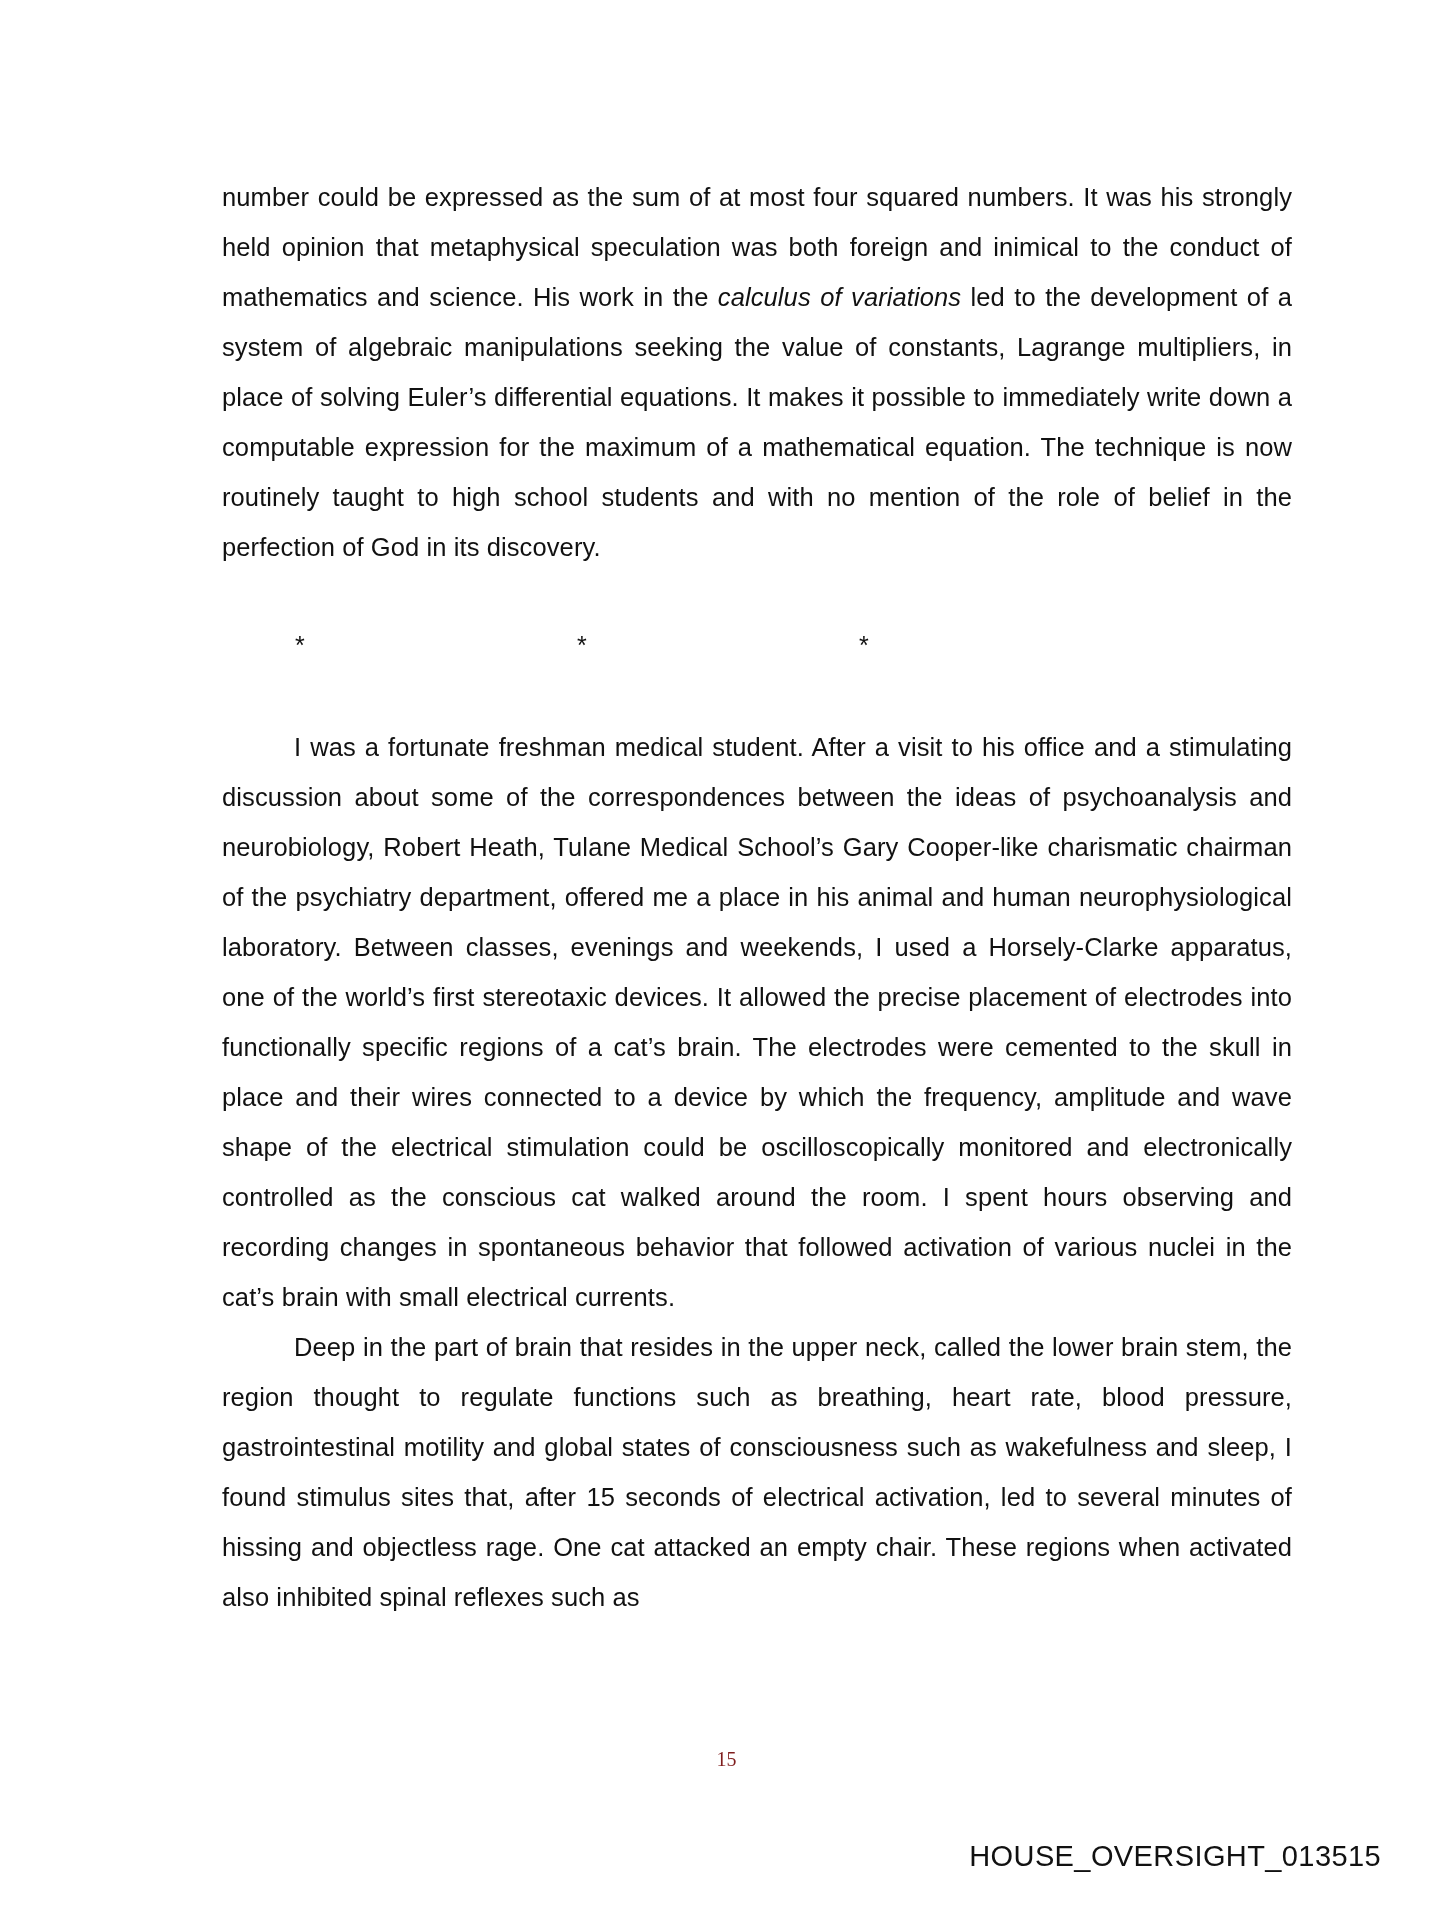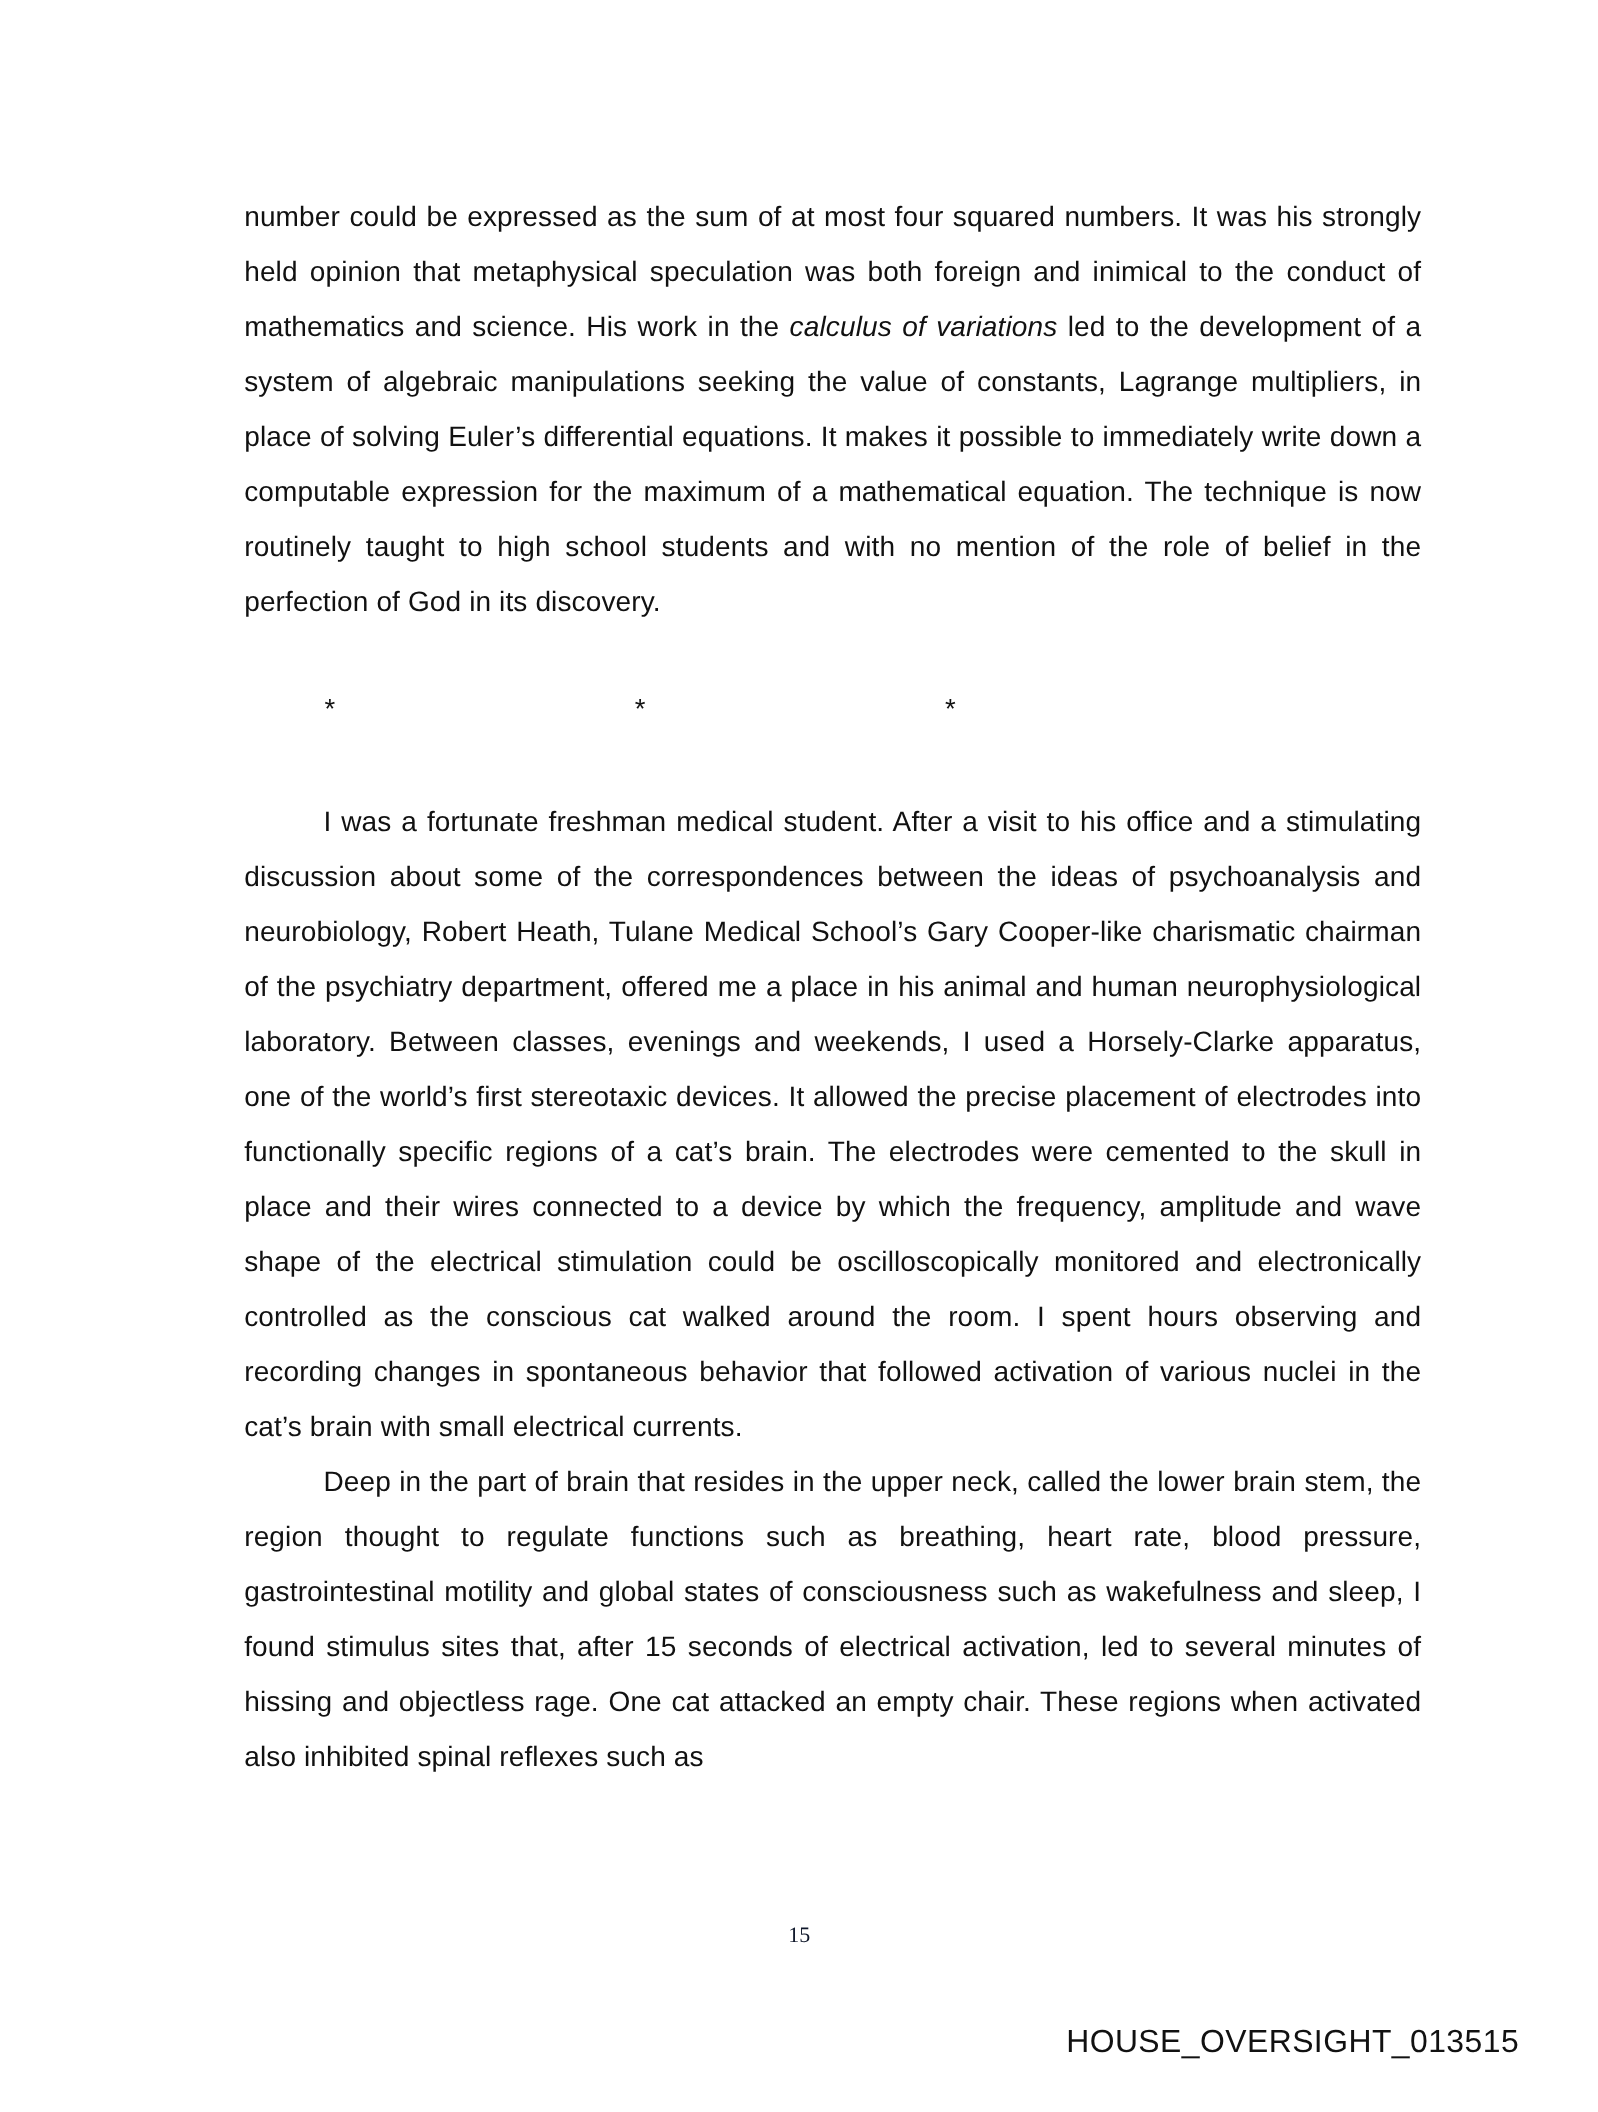--- a/index.html
+++ b/index.html
@@ -64,21 +64,21 @@
   .gap-stars-top { height: 48px; }
   .gap-stars-bottom { height: 52px; }
   .pagenum {
     position: absolute;
     left: 0;
     top: 1744px;
     width: 1453px;
     text-align: center;
     font-family: "Liberation Serif", serif;
     font-size: 20px;
-    color: #0f172a;
+    color: #7f1d1d;
   }
   .bates {
     position: absolute;
     right: 72px;
     top: 1836px;
     font-size: 29px;
     letter-spacing: 0.4px;
     color: #111111;
   }
 </style>

